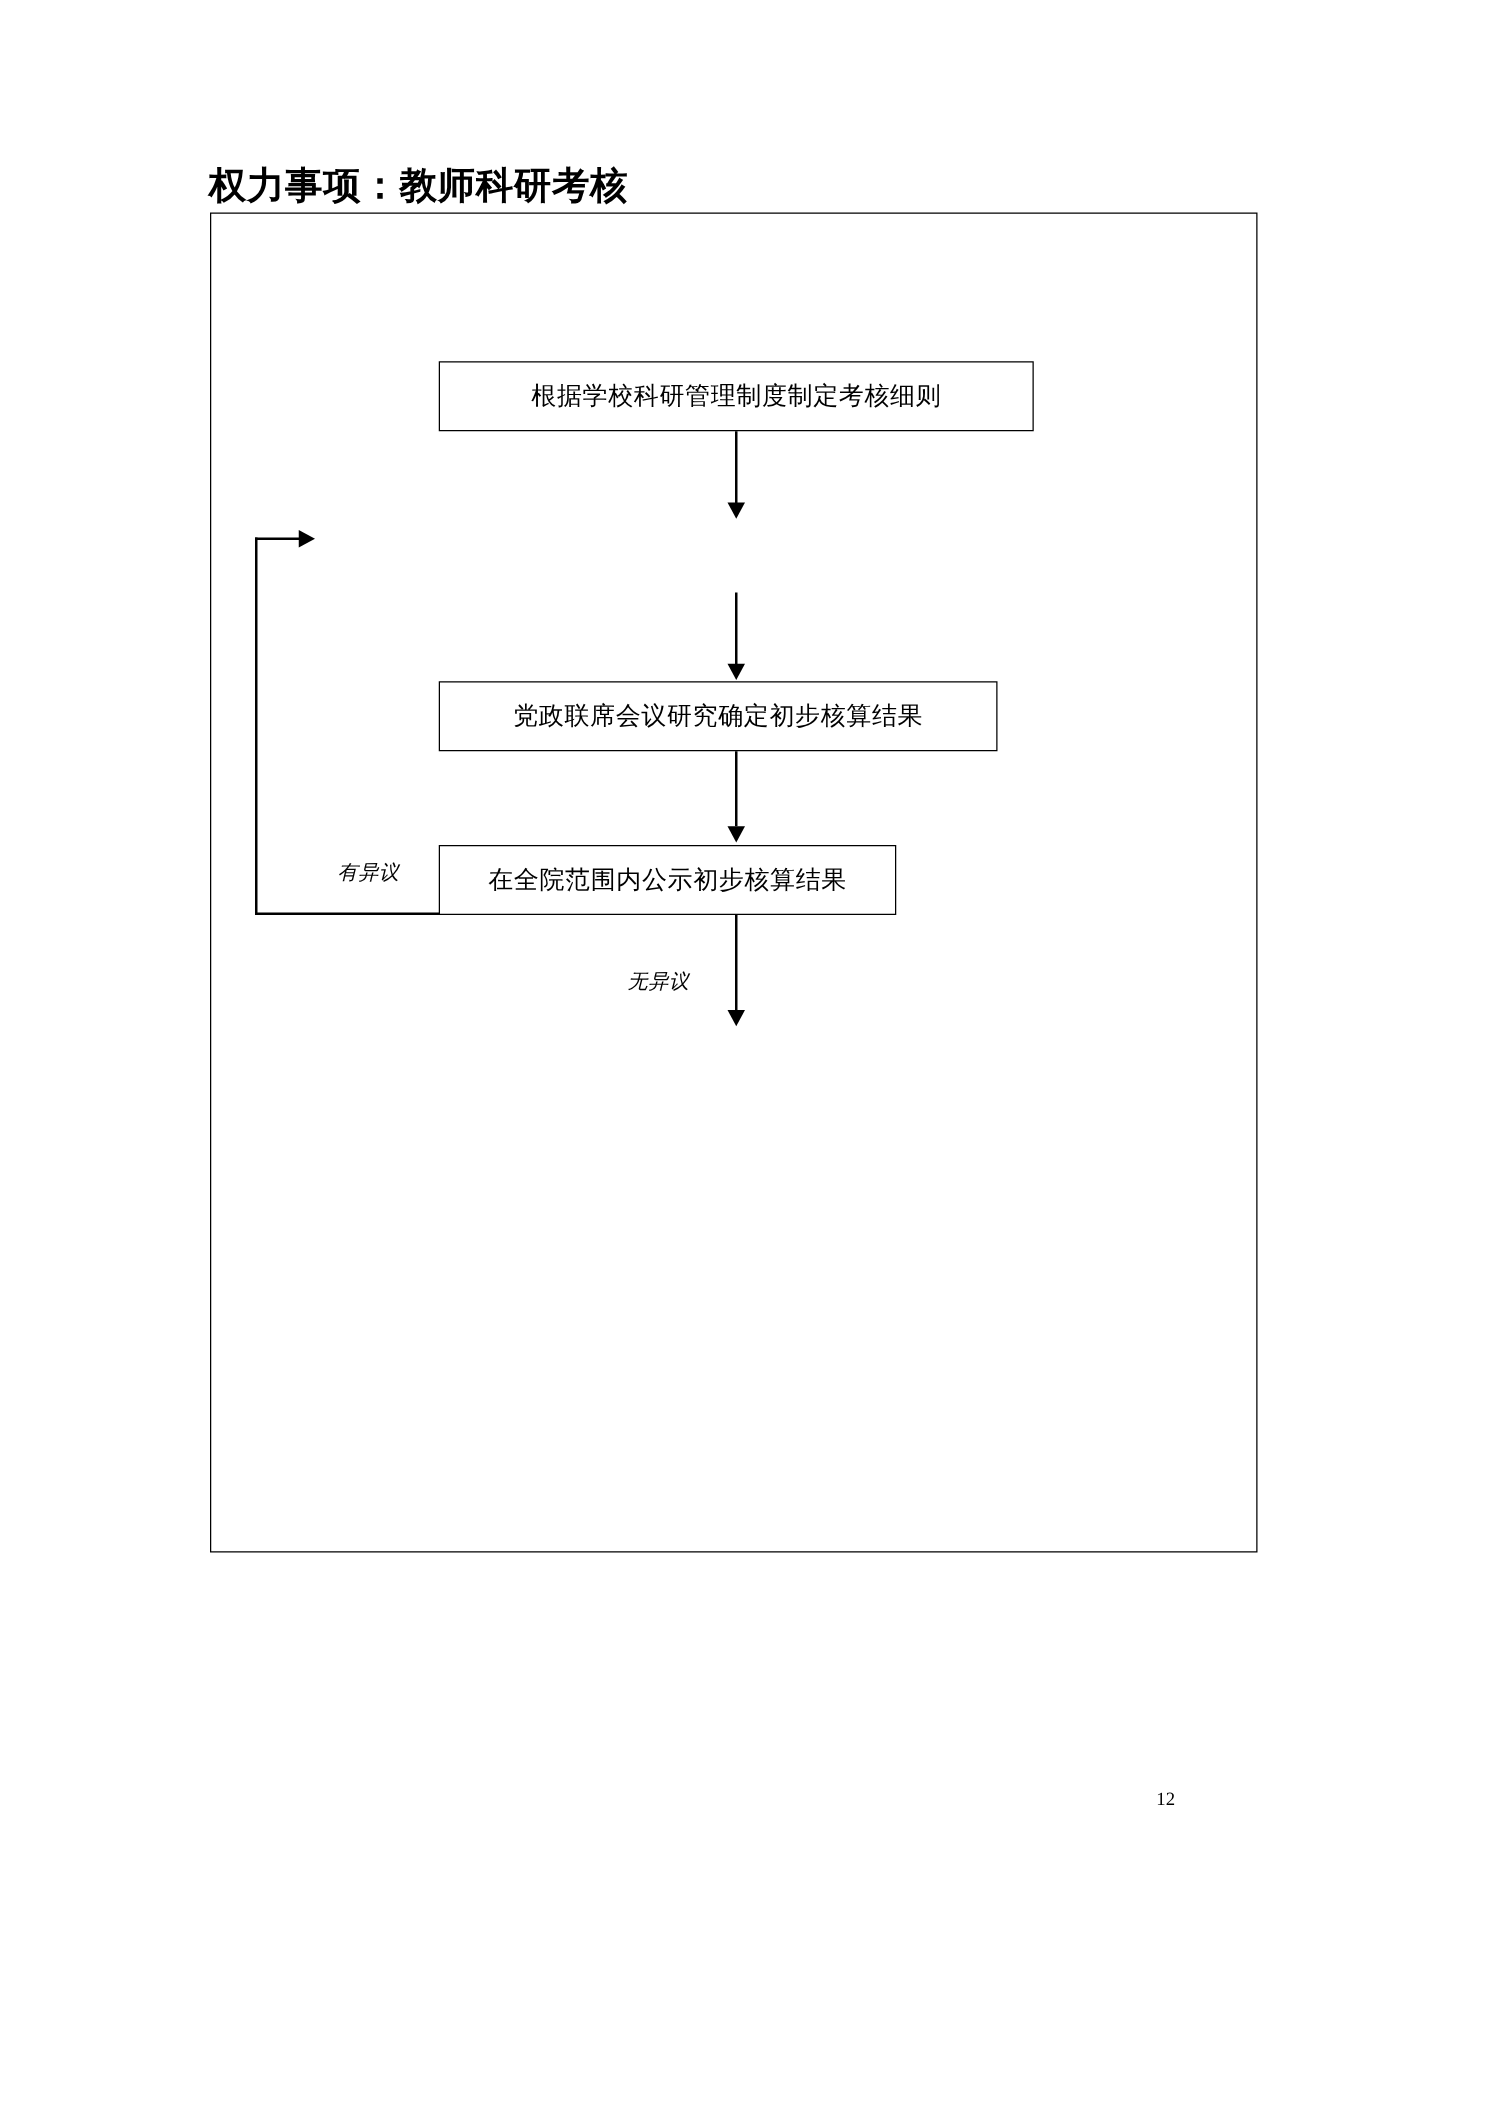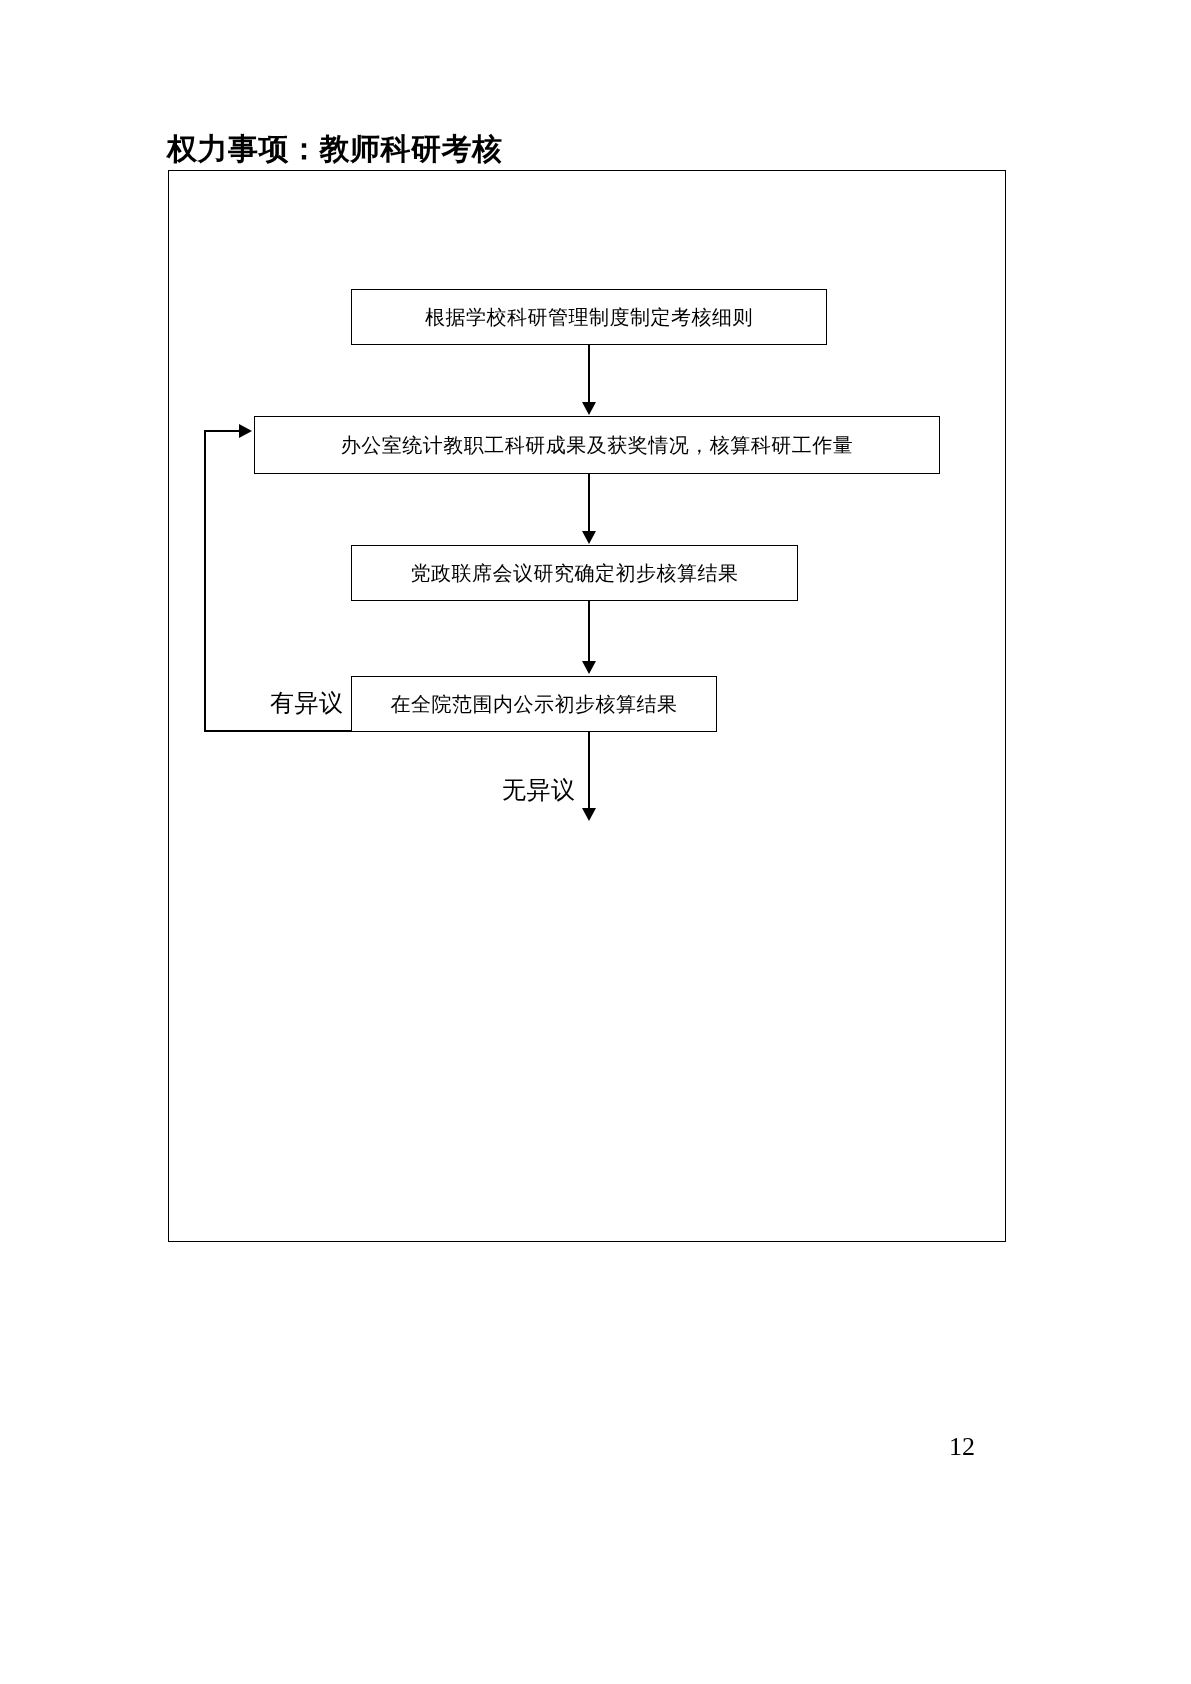--- a/index.html
+++ b/index.html
@@ -138,36 +138,36 @@
 
   
   .fb-h-bottom { left: 35px;  top: 481px; width: 148px; }
   .fb-v        { left: 35px;  top: 181px; height: 302px; }
   .fb-h-top    { left: 35px;  top: 181px; width: 37px; }
   .fb-head     { left: 70px;  top: 175px; }
 
   
   .edge-label {
     position: absolute;
-    font-size: 24px;
+    font-size: 16px;
     letter-spacing: 0.5px;
     white-space: nowrap;
     line-height: 1;
+    font-style: italic;
   }
   .label-dissent   { left: 101px; top: 442px; }
   .label-nodissent { left: 333px; top: 529px; }
 
   
   .page-number {
     position: absolute;
     left: 925px;
     top: 1432px;
-    font-size: 26px;
+    font-size: 15px;
     font-family: "Liberation Serif", "DejaVu Serif", serif;
-    margin-left: 24px;
   }
 </style>
 </head>
 <body>
 
 <div class="page">
 
   <div class="doc-heading">权力事项：教师科研考核</div>
 
   <div class="frame">
@@ -175,23 +175,20 @@
 
     <div class="flow">
 
       <div class="node node-1">
         <span>根据学校科研管理制度制定考核细则</span>
       </div>
 
       <div class="line vline a1-stem"></div>
       <div class="arrowhead-down a1-head"></div>
 
-      <div class="node node-2">
-        <span>办公室统计教职工科研成果及获奖情况，核算科研工作量</span>
-      </div>
 
       <div class="line vline a2-stem"></div>
       <div class="arrowhead-down a2-head"></div>
 
       <div class="node node-3">
         <span>党政联席会议研究确定初步核算结果</span>
       </div>
 
       <div class="line vline a3-stem"></div>
       <div class="arrowhead-down a3-head"></div>

